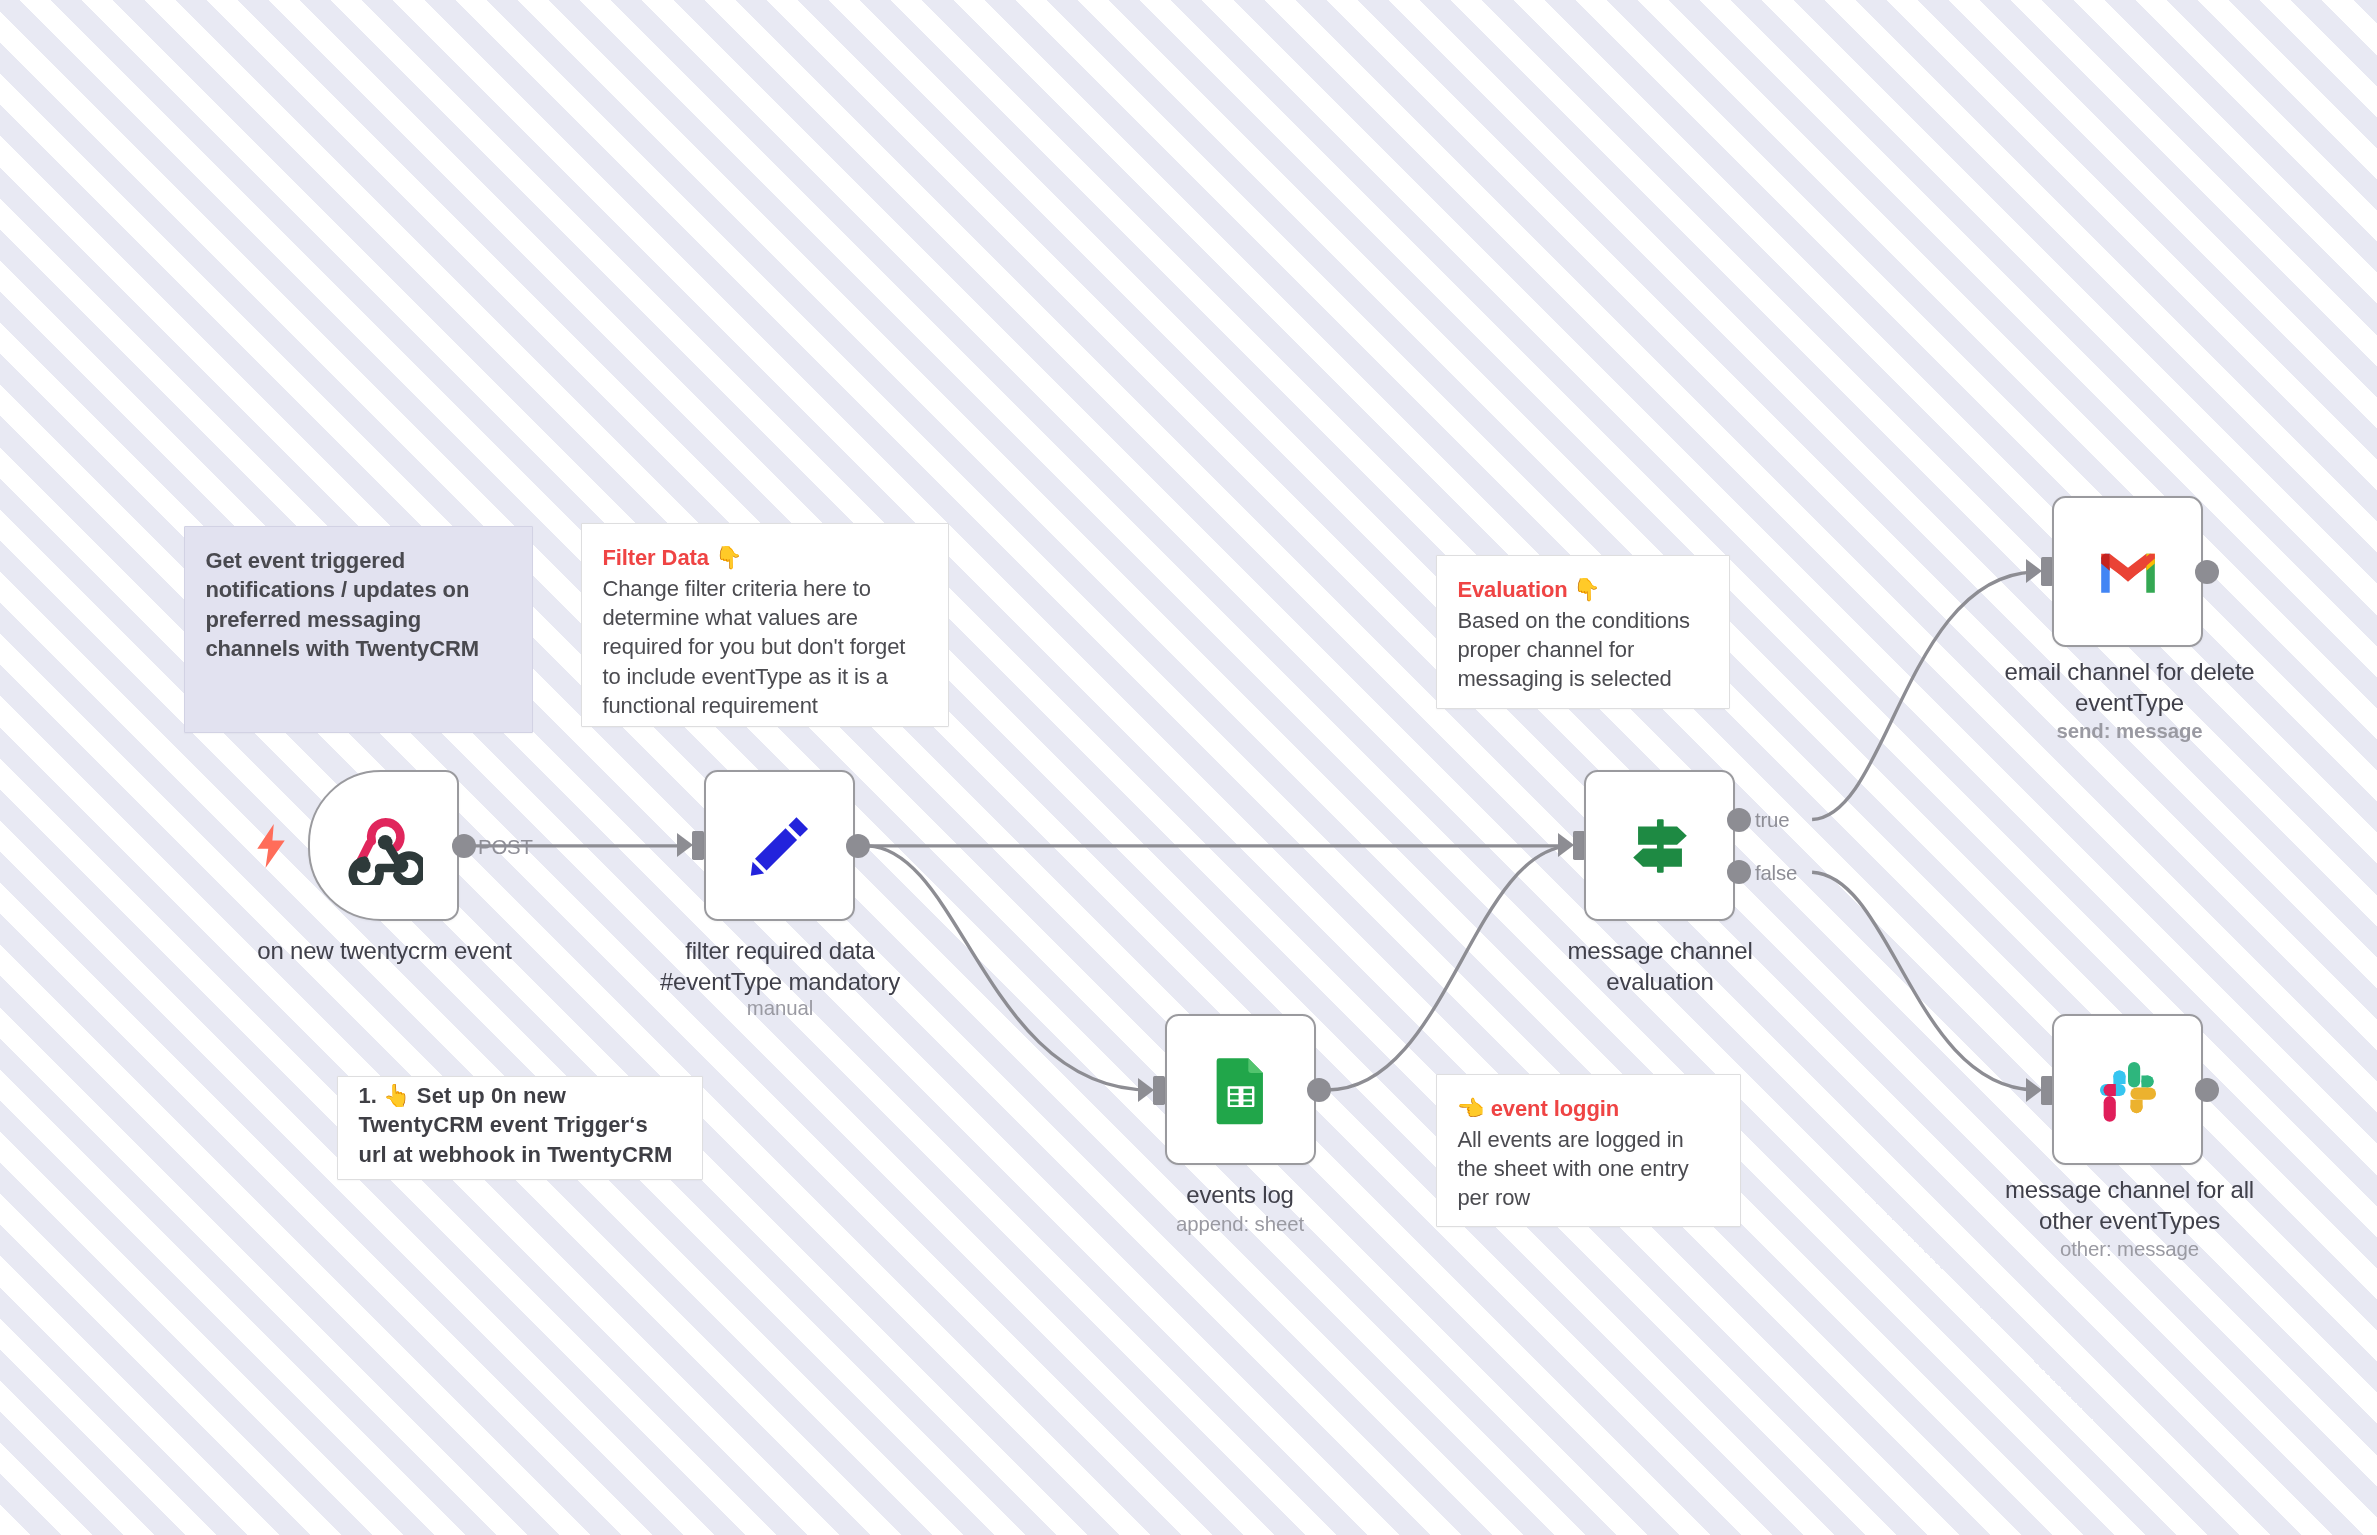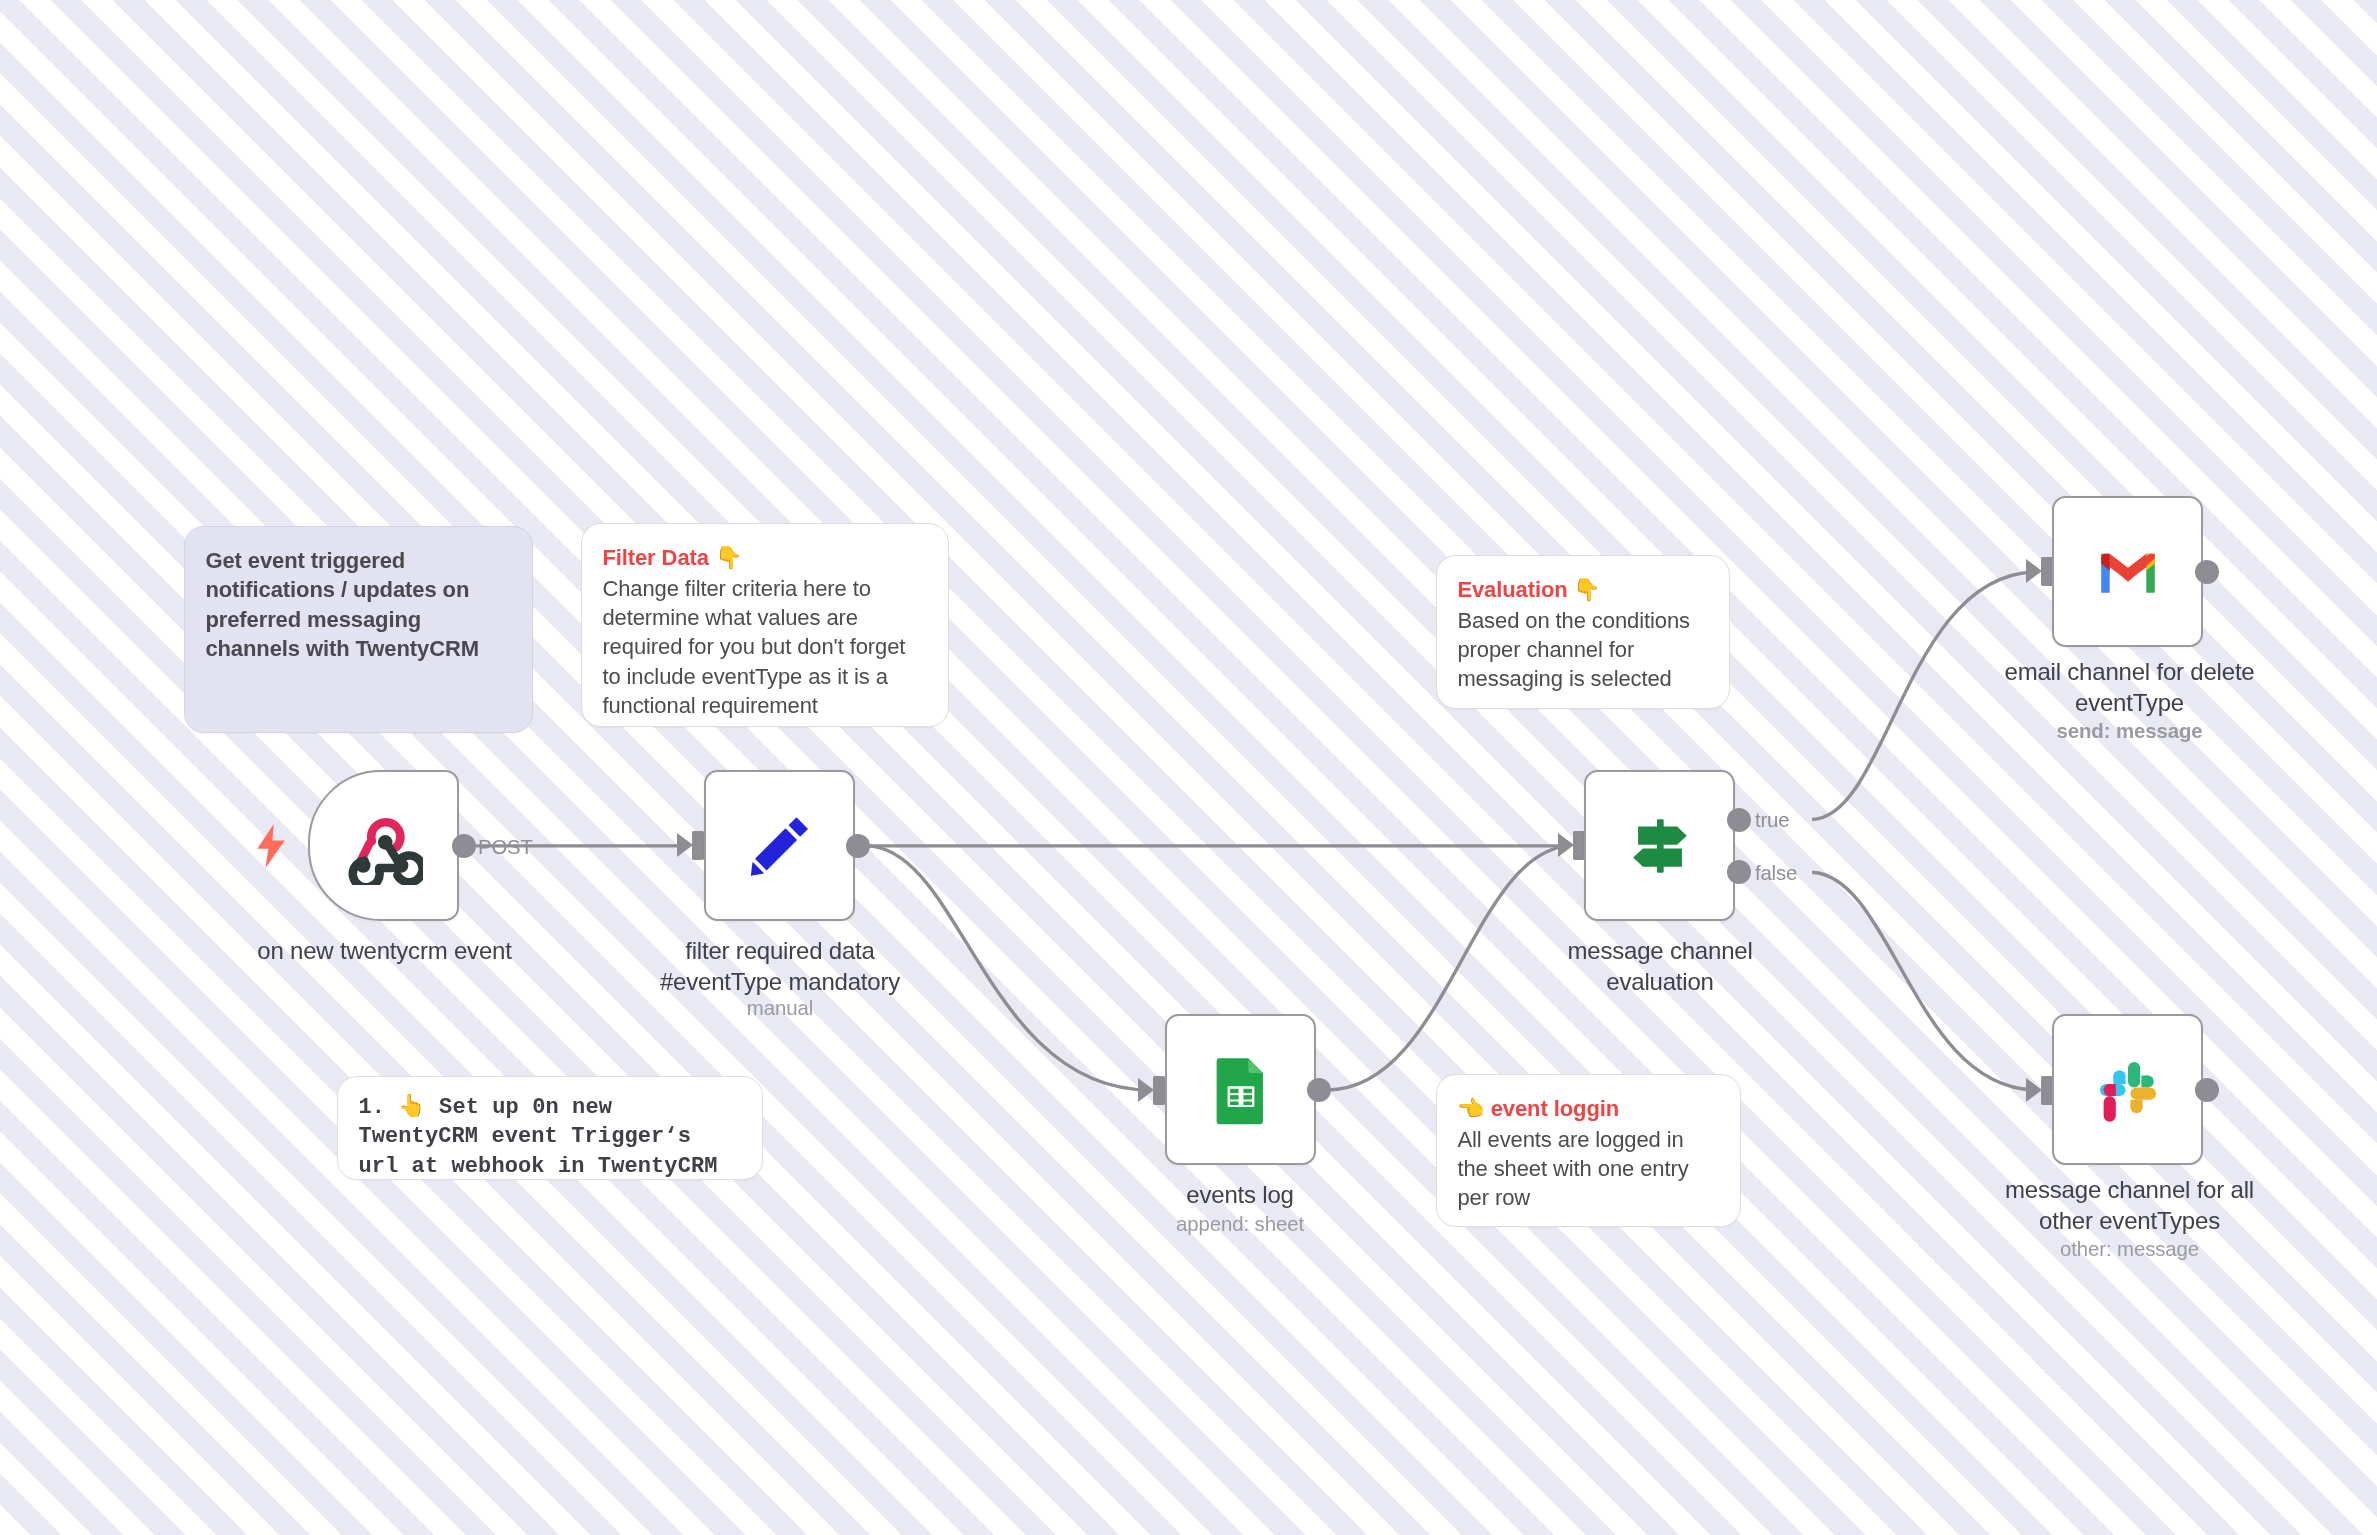--- a/index.html
+++ b/index.html
@@ -25,21 +25,21 @@
     position: absolute;
     left: 0; top: 0;
     width: 2377px; height: 1536px;
     pointer-events: none;
   }
 
   
   .sticky {
     position: absolute;
     box-sizing: border-box;
-    border-radius: 20px;
+    border-radius: 1px;
     border: 1.3px solid #dededf;
     background: #ffffff;
     padding: 19px 22px 19px 20.4px;
     color: #4b4b50;
     font-size: 22px;
     line-height: 1.33;
     letter-spacing: -0.1px;
     box-shadow: 0 0.9px 1.7px rgba(0,0,0,0.03);
   }
   .sticky.purple {
@@ -157,21 +157,21 @@
   <div class="sticky" style="left:581px; top:523px; width:368px; height:204px;">
     <span class="s-title"><span>Filter Data</span> <span class="emoji">👇</span></span>
     <span>Change filter criteria here to determine what values are required for you but don't forget to include eventType as it is a functional requirement</span>
   </div>
 
   <div class="sticky" style="left:1436px; top:555px; width:294px; height:154px;">
     <span class="s-title"><span>Evaluation</span> <span class="emoji">👇</span></span>
     <span>Based on the conditions proper channel for messaging is selected</span>
   </div>
 
-  <div class="sticky allbold" style="left:337px; top:1076px; width:426px; height:104px; padding-top:16px;font-family:Liberation Mono, monospace;">
+  <div class="sticky allbold" style="left:337px; top:1076px; width:366px; height:104px; padding-top:4px;">
     <span>1. 👆 Set up 0n  new TwentyCRM  event Trigger‘s url at webhook in TwentyCRM</span>
   </div>
 
   <div class="sticky" style="left:1436px; top:1074px; width:305px; height:153px;">
     <span class="s-title"><span class="emoji">👈</span> <span>event loggin</span></span>
     <span>All events are logged in the sheet with one entry per row</span>
   </div>
 
   <svg class="bolt" style="left:254px; top:824px;" viewBox="0 0 24 32">
     <path d="M14 0 L2 18 L10 18 L8 32 L22 12 L13 12 Z" fill="#ff6d5a"></path>

